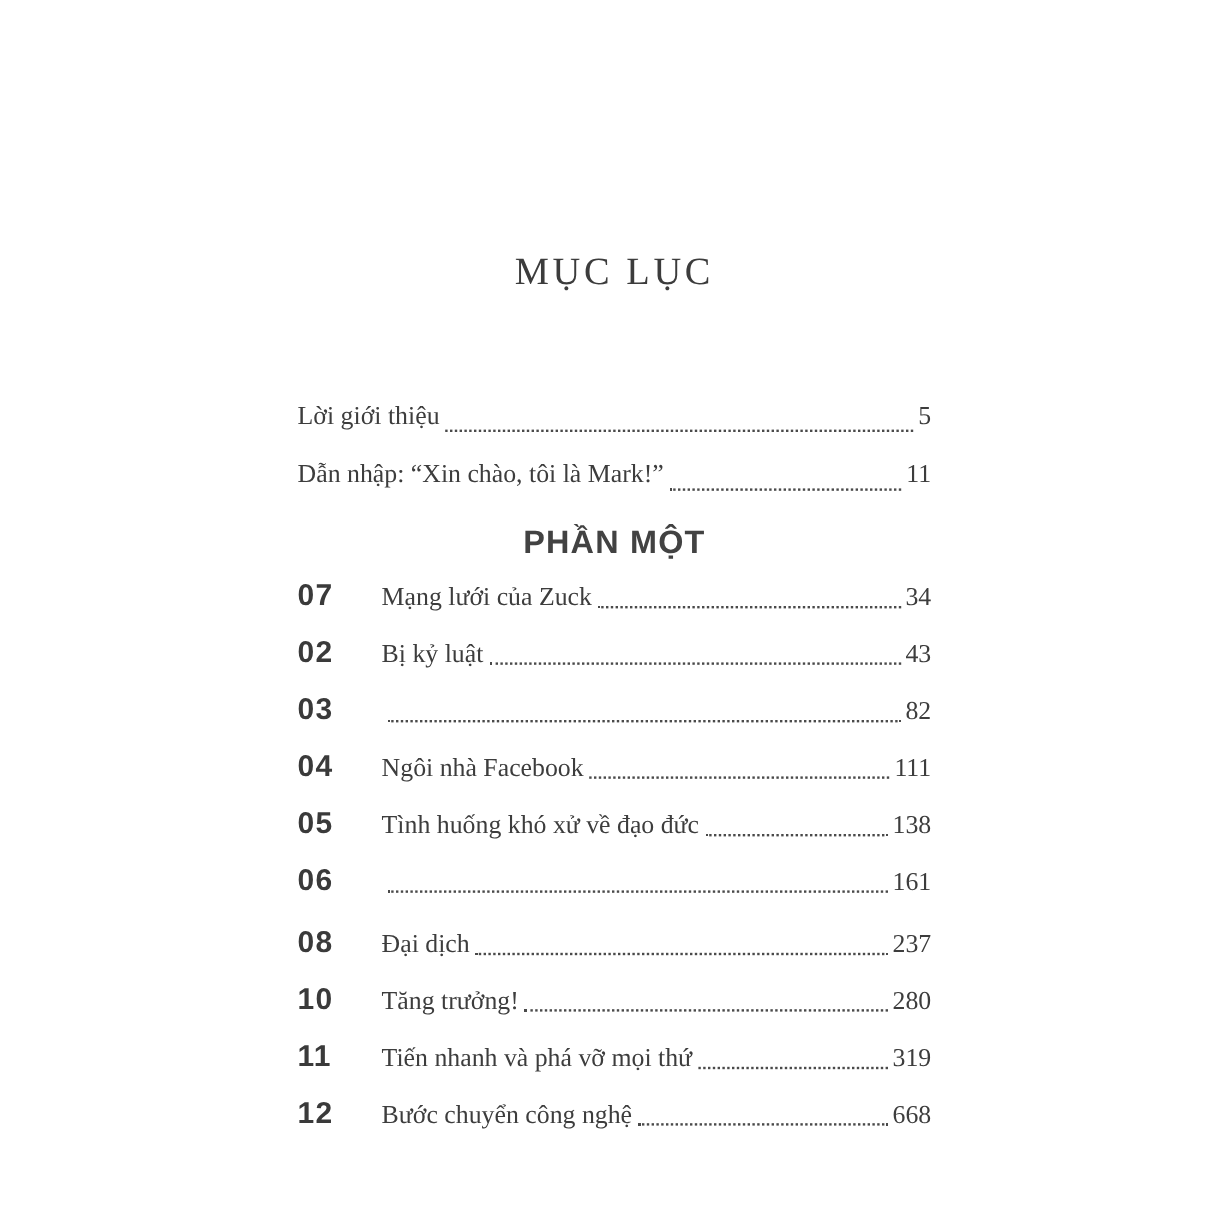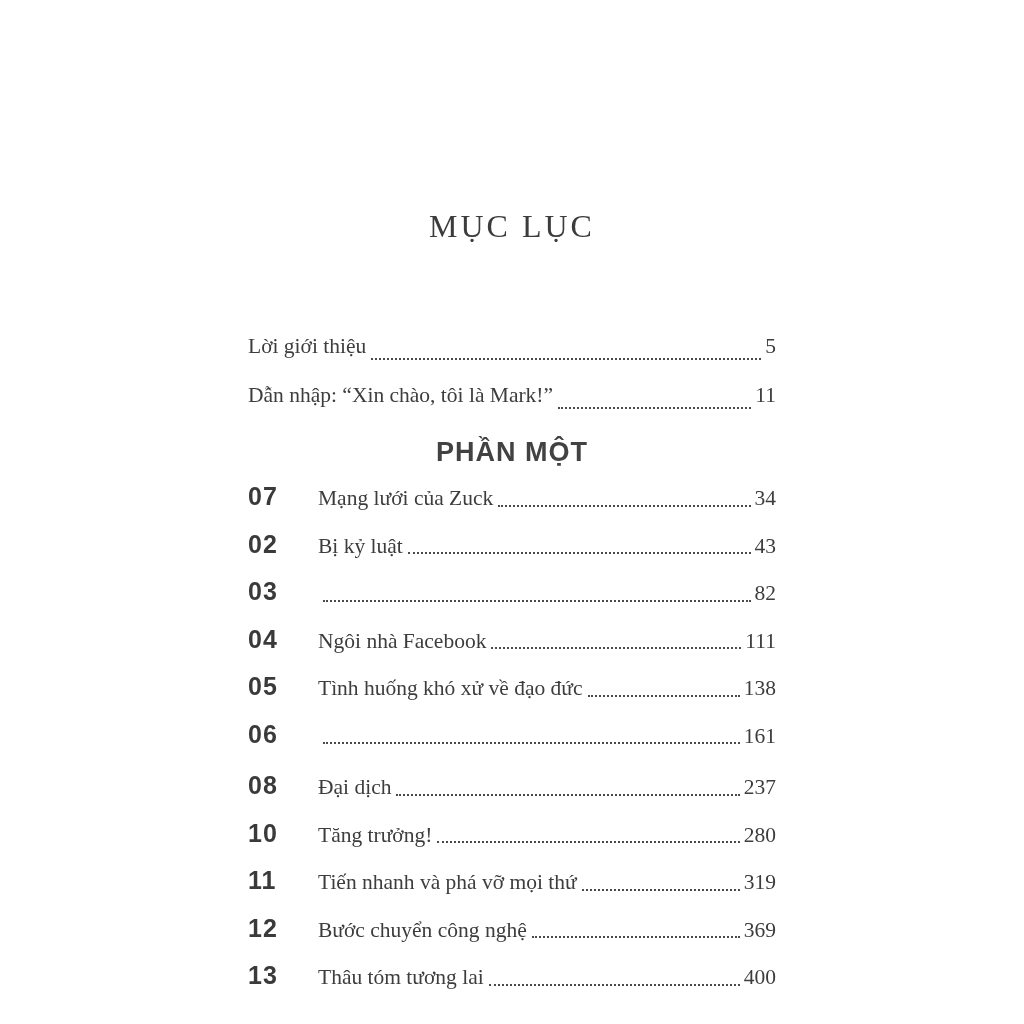--- a/index.html
+++ b/index.html
@@ -170,25 +170,19 @@
     <span class="ch-num">11</span>
     <span class="ch-title">Tiến nhanh và phá vỡ mọi thứ</span>
     <span class="leader"></span>
     <span class="pg">319</span>
   </div>
 
   <div class="toc-row chapter-row">
     <span class="ch-num">12</span>
     <span class="ch-title">Bước chuyển công nghệ</span>
     <span class="leader"></span>
-    <span class="pg">369</span>
+    <span class="pg">668</span>
   </div>
 
-  <div class="toc-row chapter-row">
-    <span class="ch-num">13</span>
-    <span class="ch-title">Thâu tóm tương lai</span>
-    <span class="leader"></span>
-    <span class="pg">400</span>
-  </div>
 </div>
   </div>
 </div>
 </div>
 
 </body></html>

